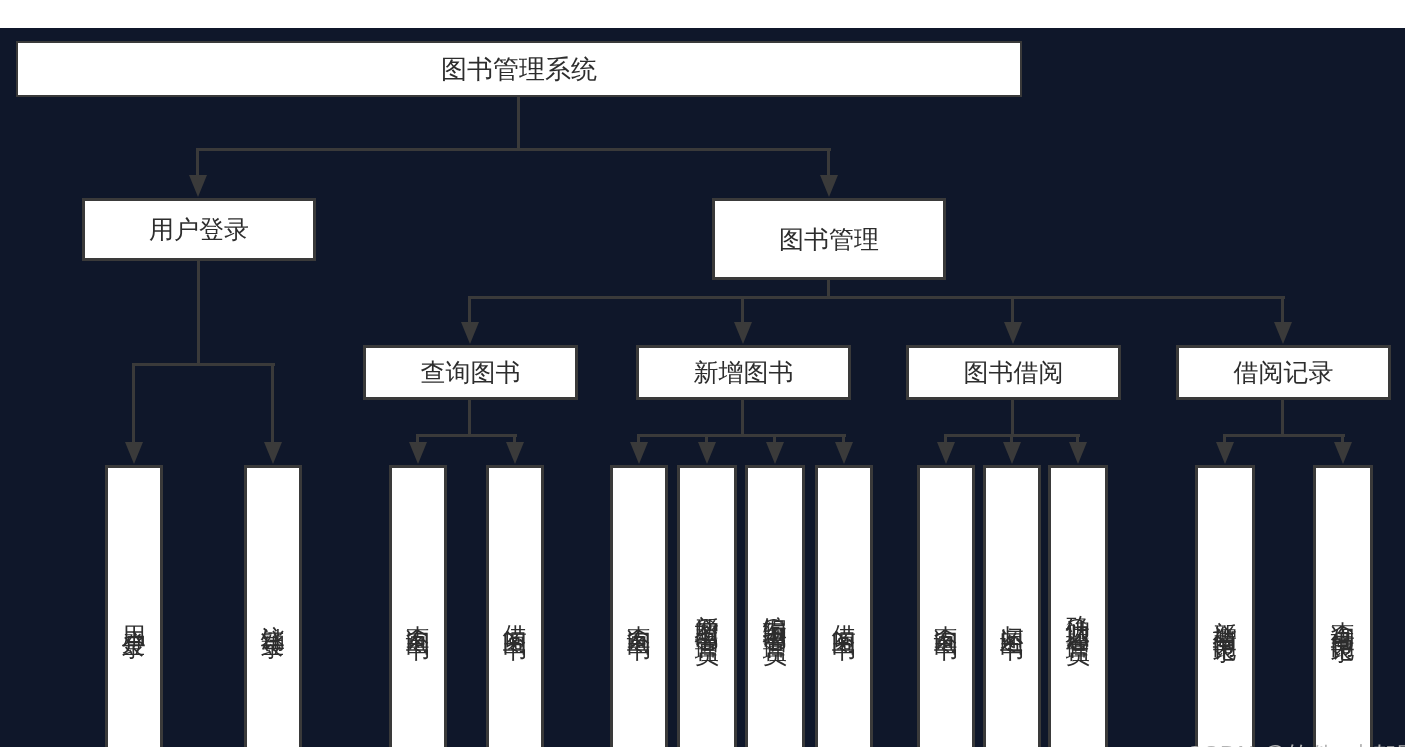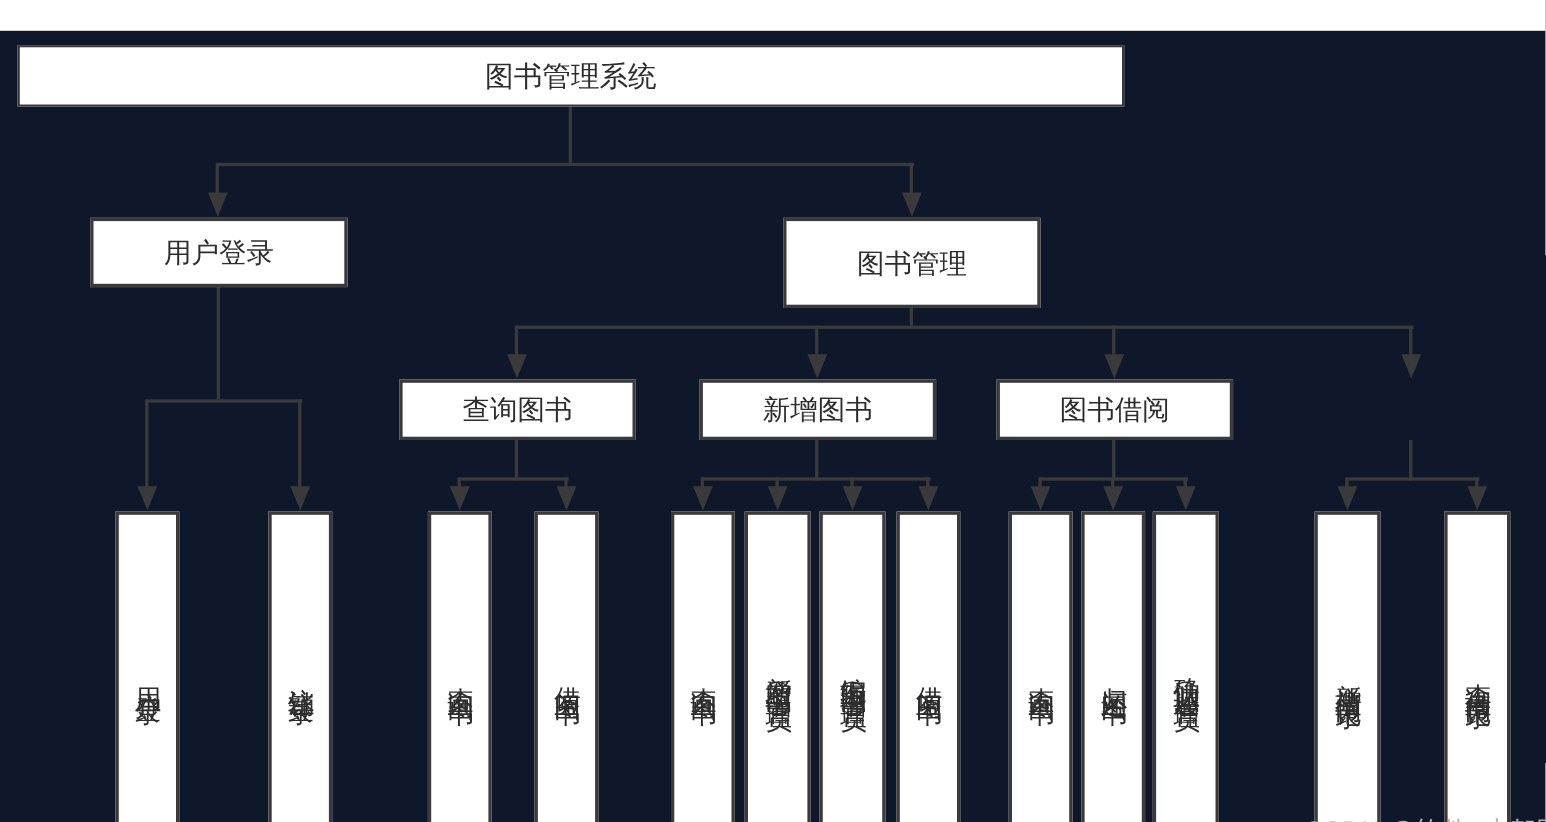--- a/index.html
+++ b/index.html
@@ -72,20 +72,23 @@
   </div>
 
   <div class="box lvl-box" style="left:636px;top:317px;width:215px;height:55px">
     <span>新增图书</span>
   </div>
 
   <div class="box lvl-box" style="left:906px;top:317px;width:215px;height:55px">
     <span>图书借阅</span>
   </div>
 
+  <div class="box lvl-box" style="left:1176px;top:317px;width:215px;height:55px">
+    <span>借阅记录</span>
+  </div>
 
   <div class="box leaf-box" style="left:105px;top:437px;width:58px;height:298px">
     <span>用户登录</span>
   </div>
 
   <div class="box leaf-box" style="left:244px;top:437px;width:58px;height:298px">
     <span>注销登录</span>
   </div>
 
   <div class="box leaf-box" style="left:389px;top:437px;width:58px;height:298px">

